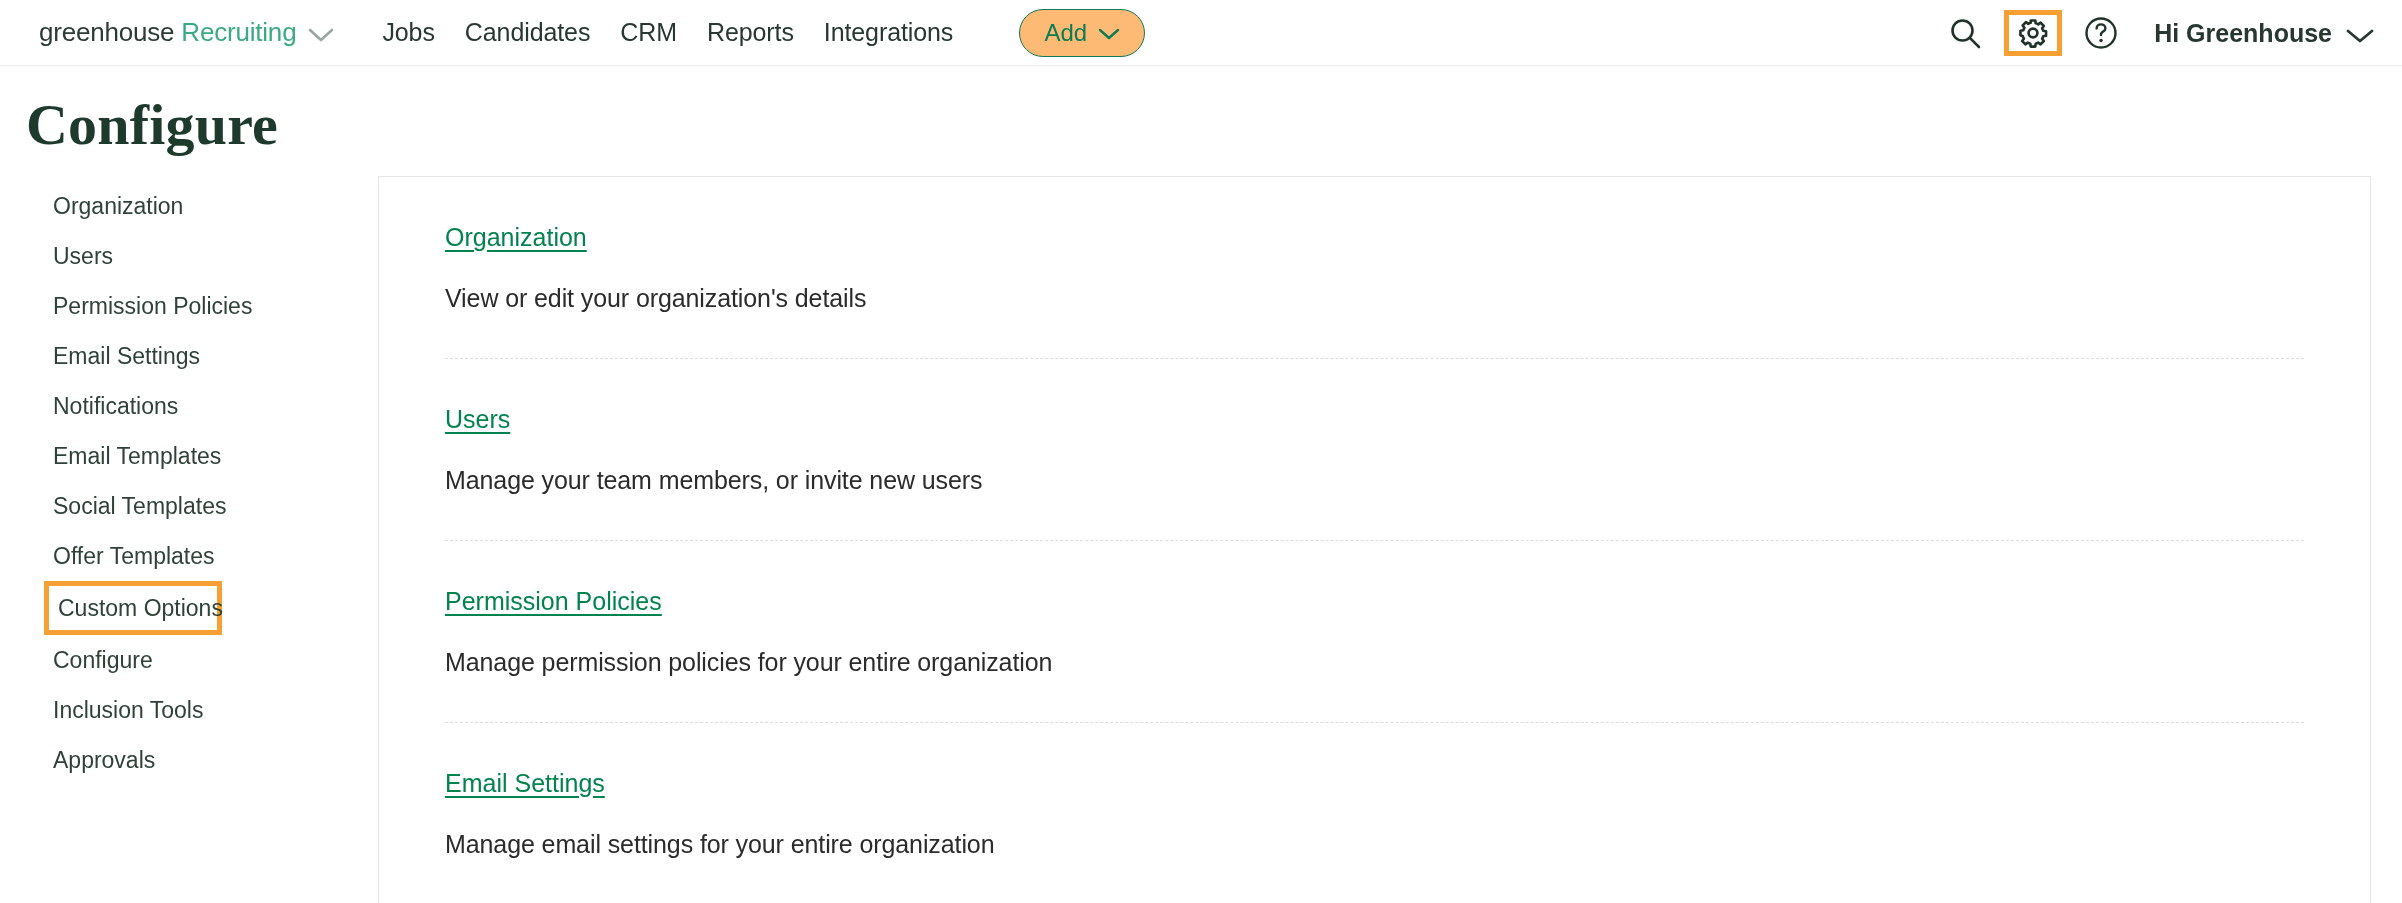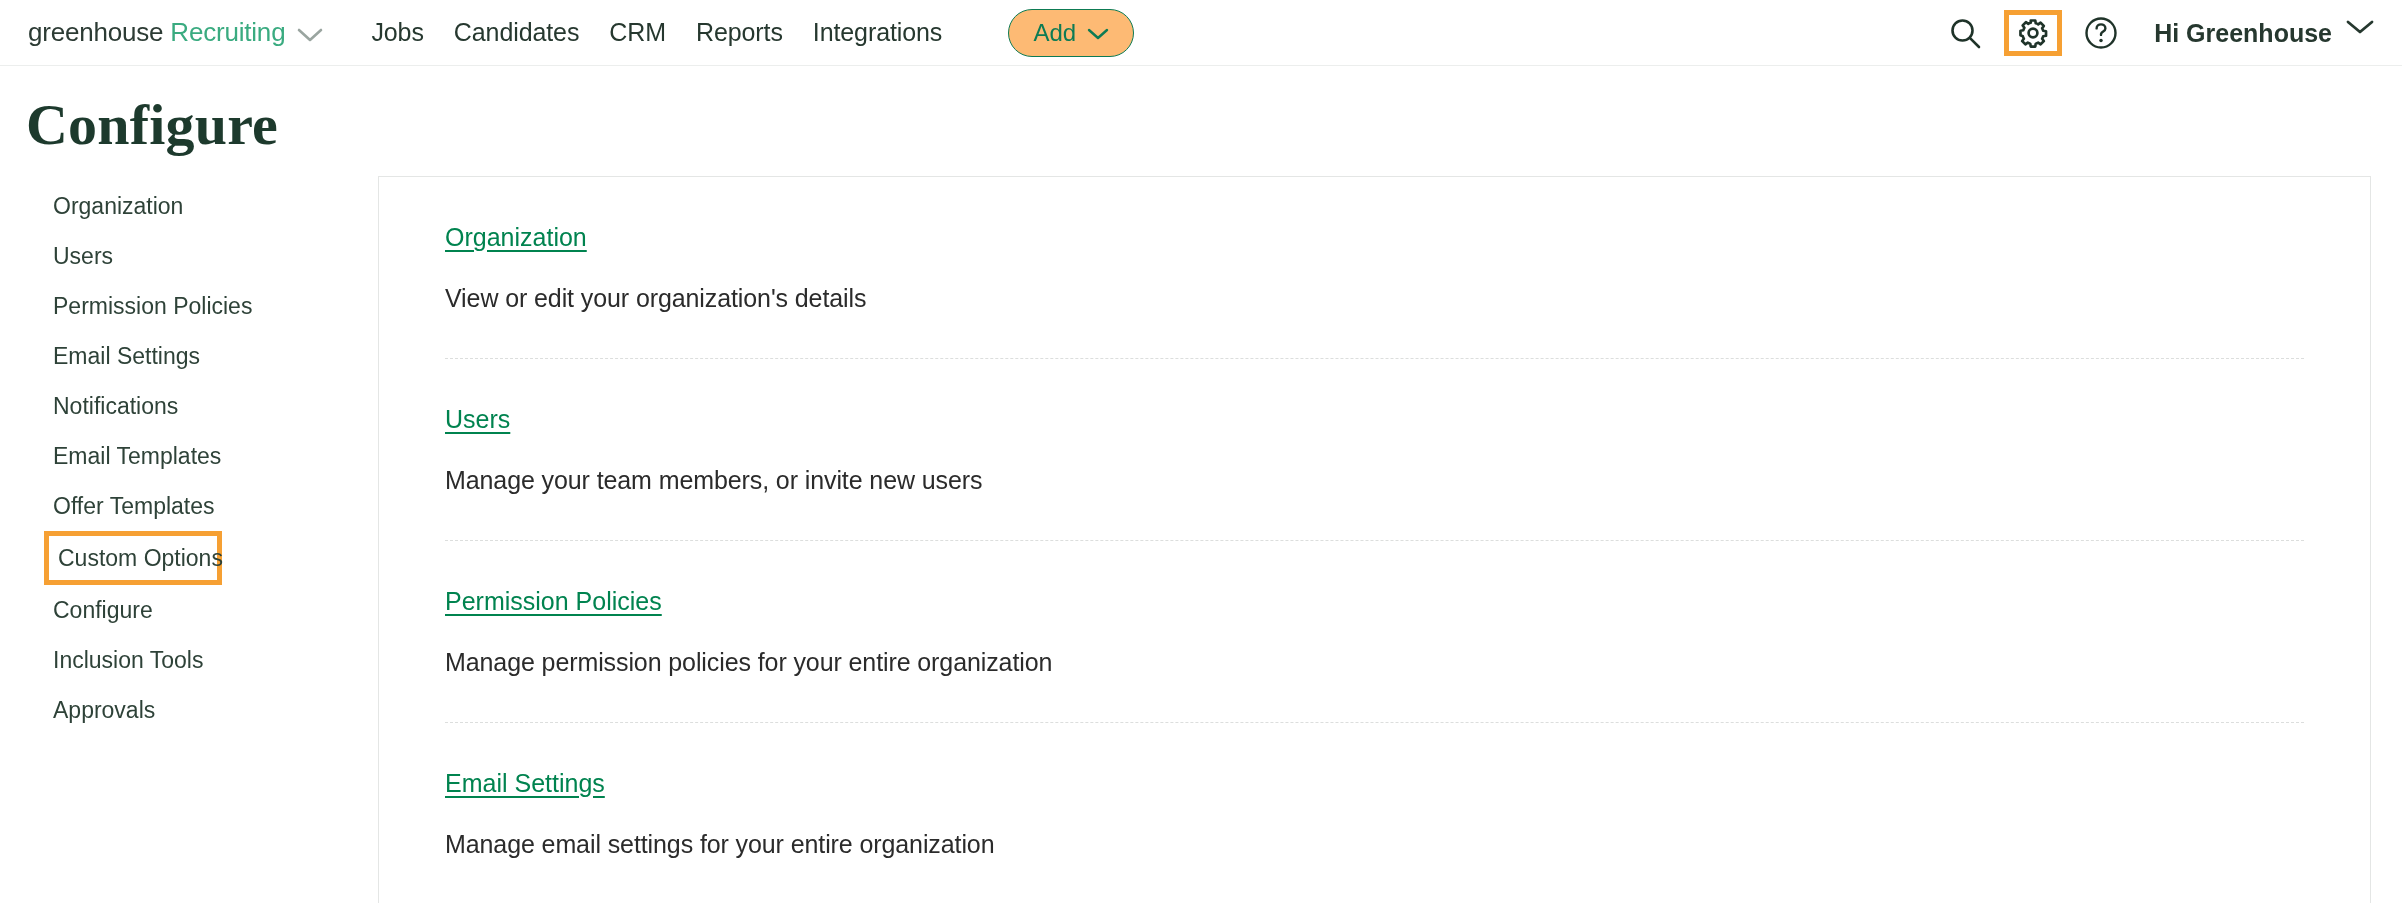--- a/index.html
+++ b/index.html
@@ -21,21 +21,21 @@
     width: 2402px;
     border-bottom: 1px solid #eceeed;
     display: flex;
     align-items: center;
     background: #ffffff;
   }
 
   .brand {
     display: flex;
     align-items: baseline;
-    margin-left: 28px;
+    margin-left: 39px;
     white-space: nowrap;
     cursor: pointer;
   }
   .brand-green-house {
     font-size: 26px;
     color: #2c3b34;
     letter-spacing: -0.2px;
   }
   .brand-recruiting {
     font-size: 26px;
@@ -103,21 +103,21 @@
   }
   .icon-btn.highlighted {
     border: 5px solid #f6a033;
     background: #ffffff;
     width: 58px;
     height: 46px;
     margin: 0 10px;
   }
   .greeting {
     display: flex;
-    align-items: flex-start;
+    align-items: flex-end;
     gap: 14px;
     margin-left: 24px;
     margin-right: 4px;
     cursor: pointer;
   }
   .greeting-text {
     font-size: 25px;
     font-weight: bold;
     color: #26382f;
     white-space: nowrap;
@@ -269,20 +269,21 @@
 
 <div class="body-wrap">
 
   <div class="sidebar">
     <div class="side-item">Organization</div>
     <div class="side-item">Users</div>
     <div class="side-item">Permission Policies</div>
     <div class="side-item">Email Settings</div>
     <div class="side-item">Notifications</div>
     <div class="side-item">Email Templates</div>
+    <div class="side-item">Social Templates</div>
     <div class="side-item">Offer Templates</div>
     <div class="side-item boxed">Custom Options</div>
     <div class="side-item">Configure</div>
     <div class="side-item">Inclusion Tools</div>
     <div class="side-item">Approvals</div>
   </div>
 
   <div class="panel">
 
     <div class="section">

